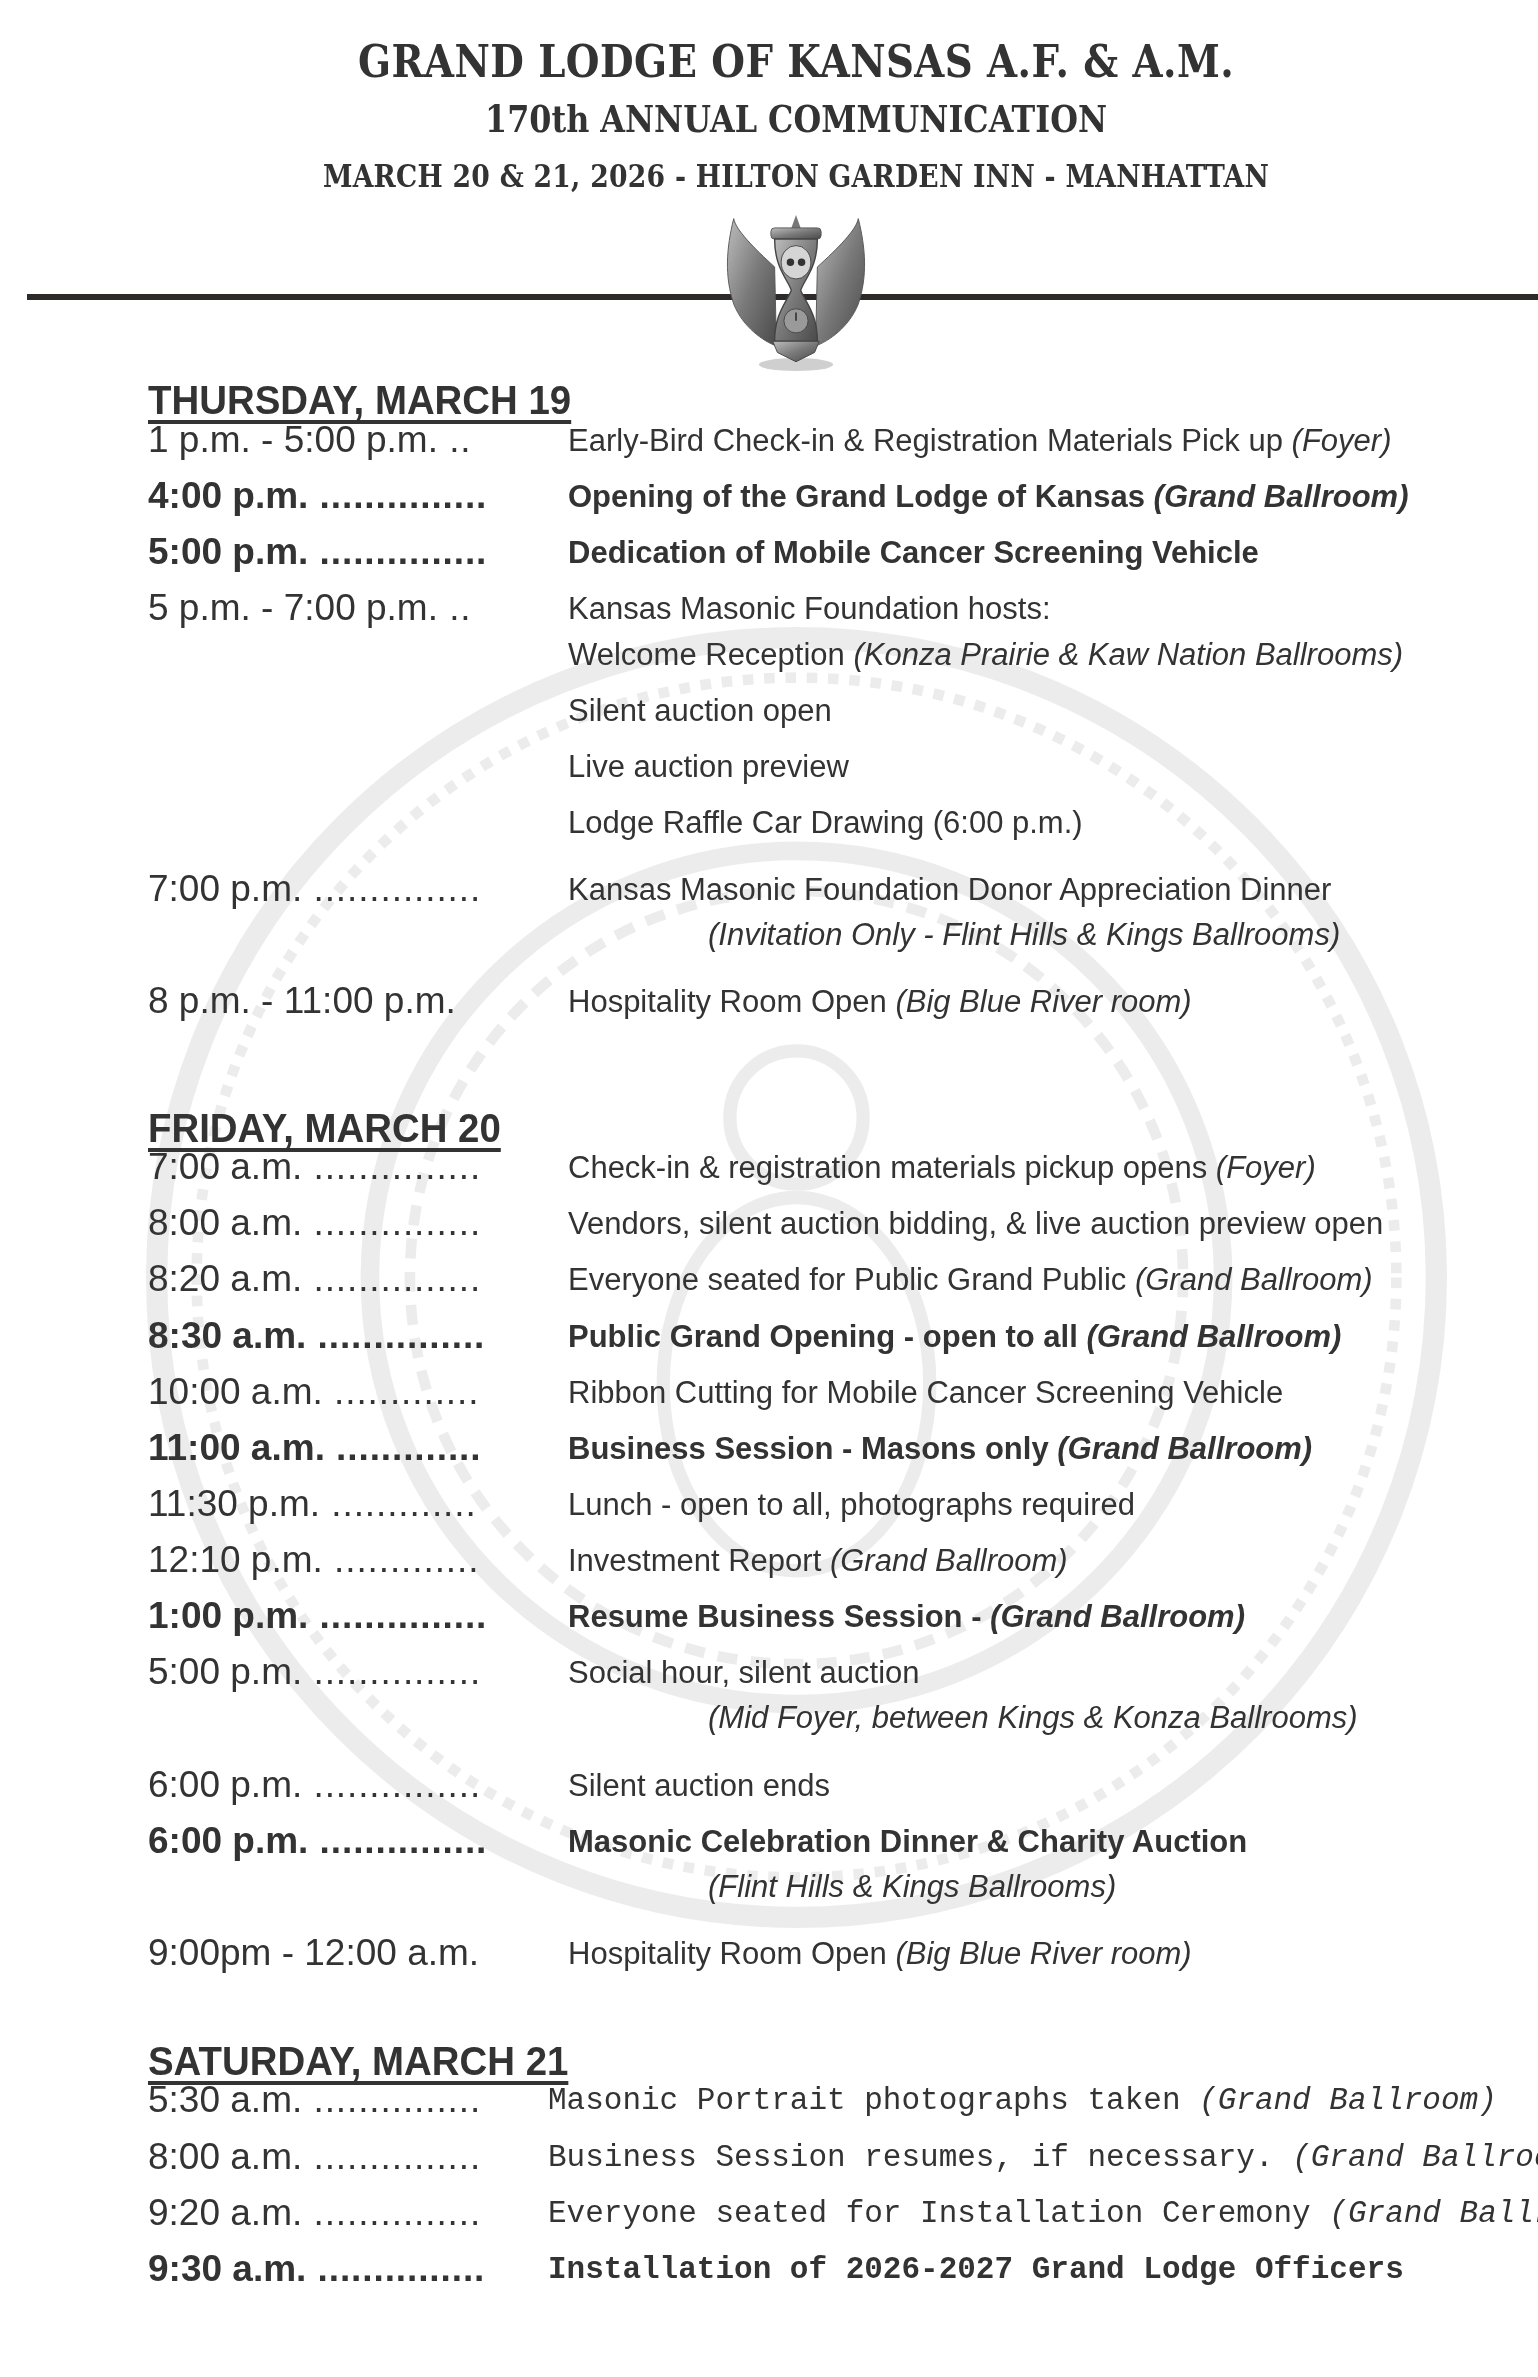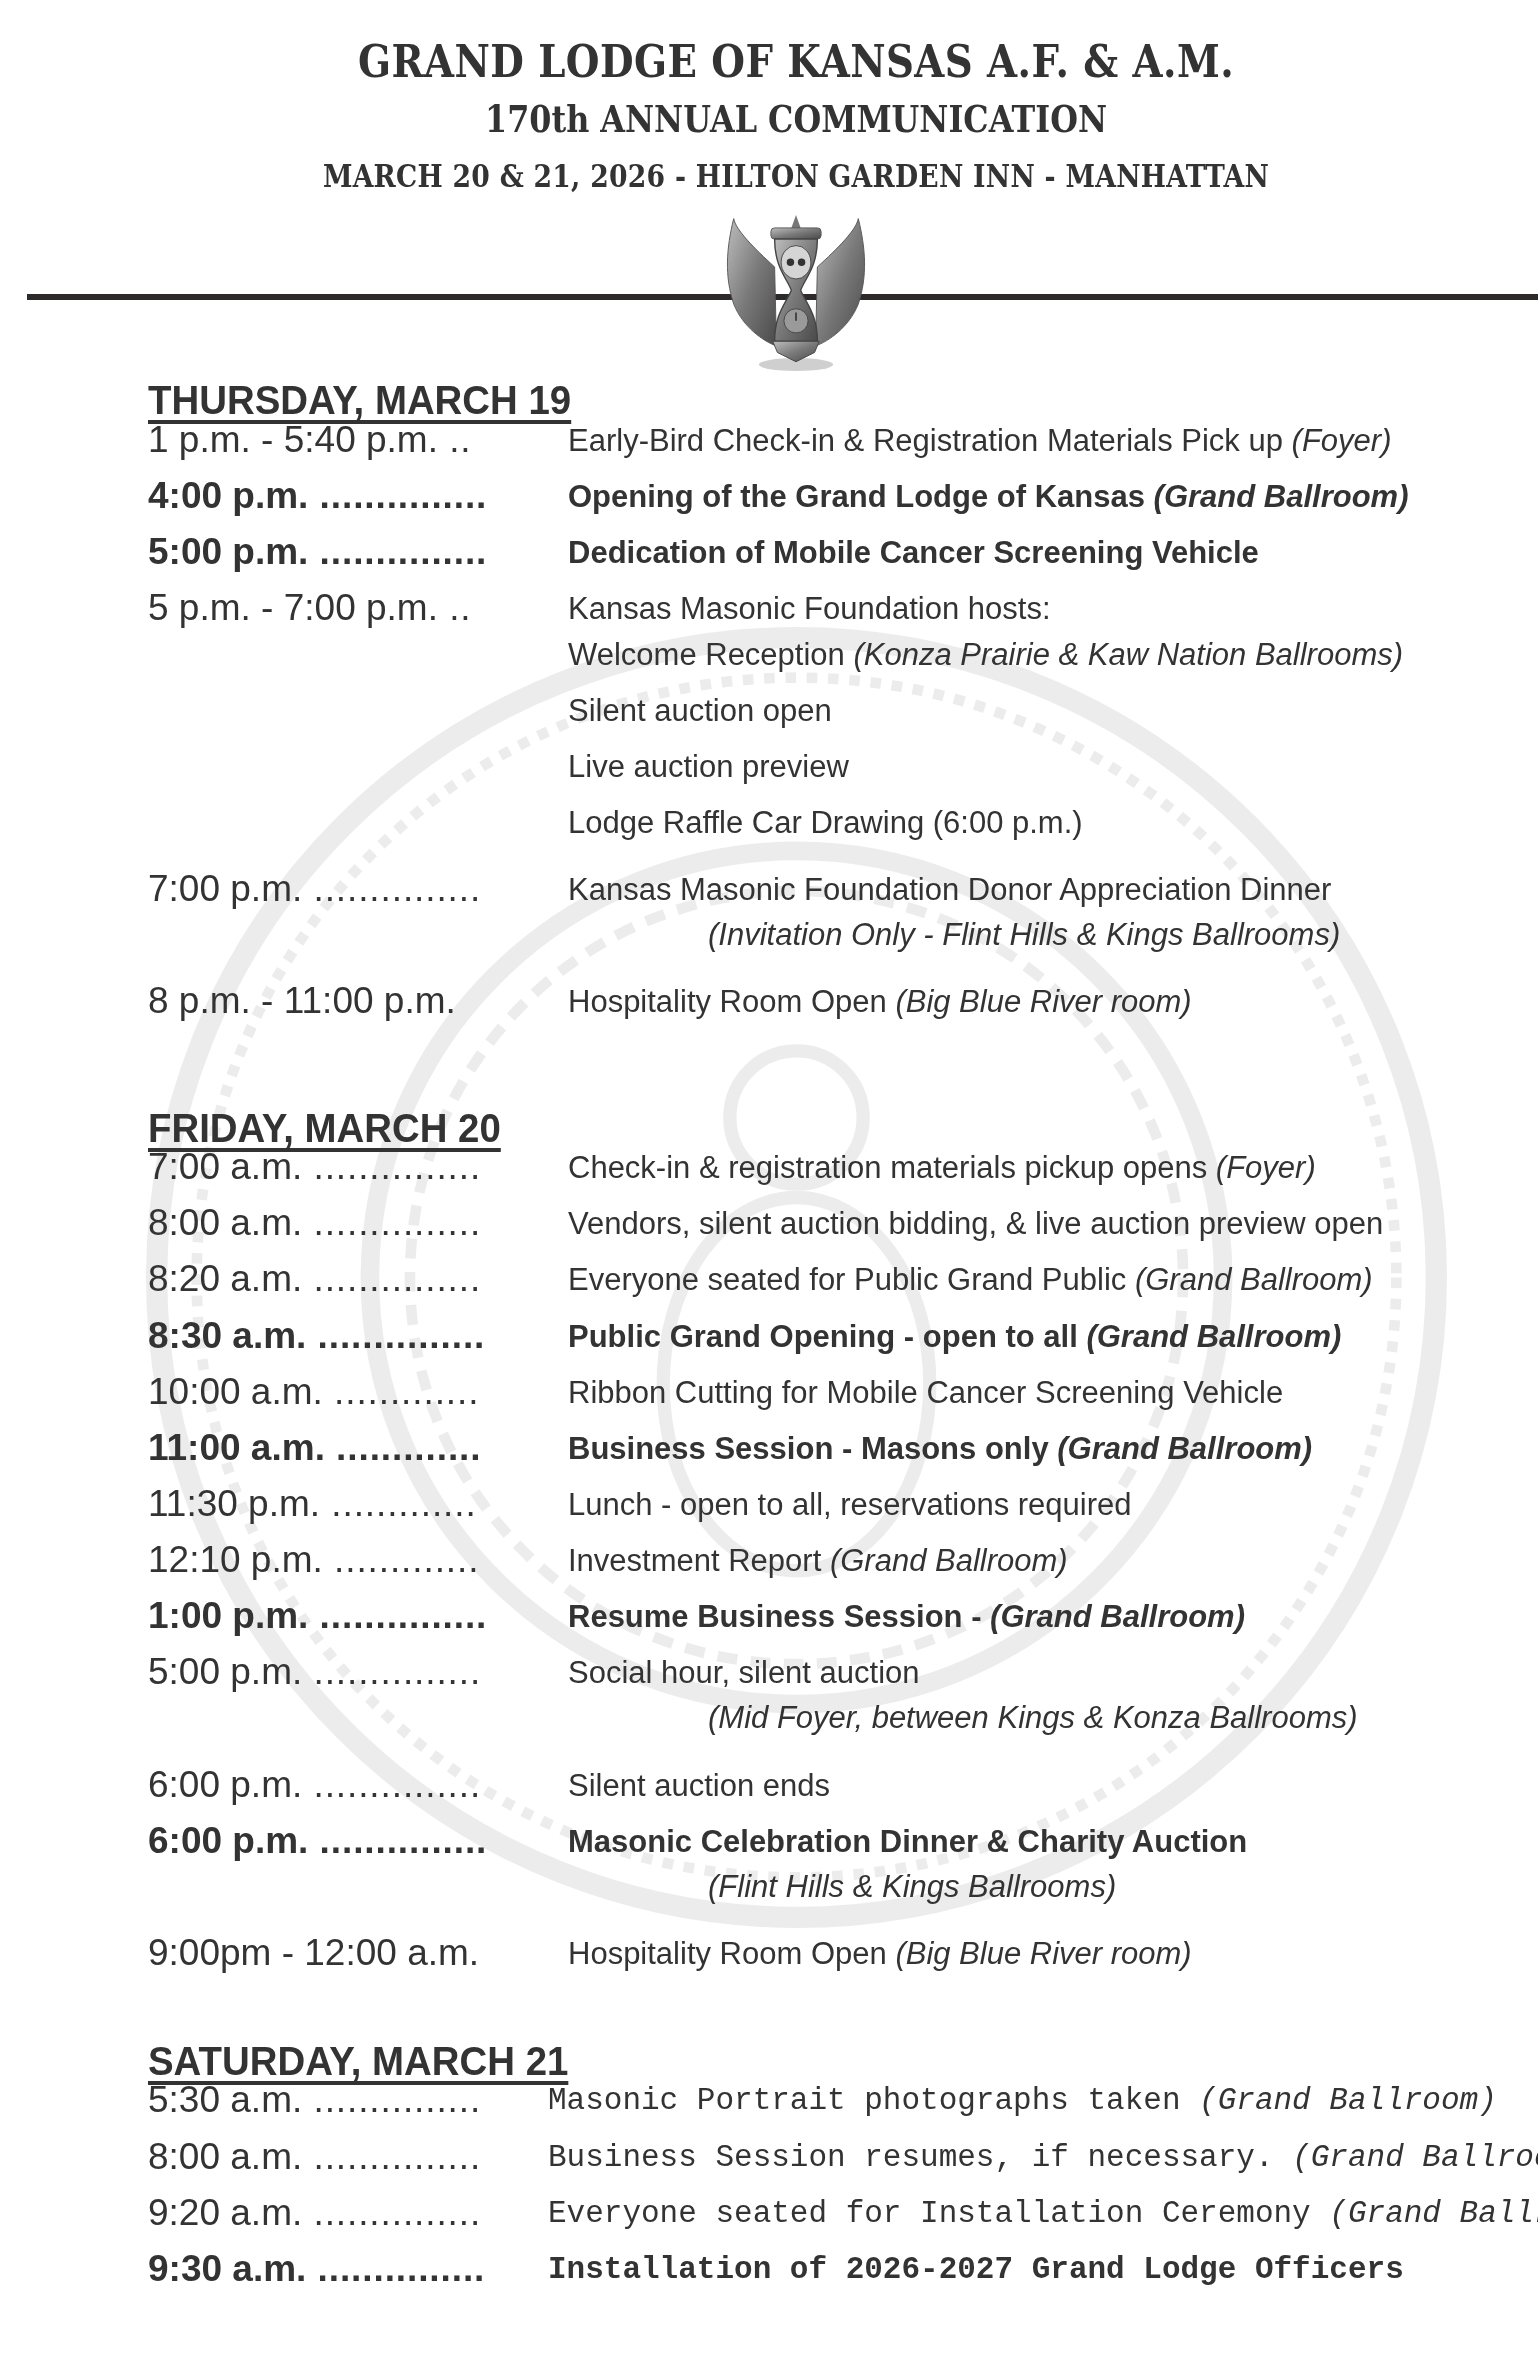--- a/index.html
+++ b/index.html
@@ -66,21 +66,21 @@
     <circle cx="79" cy="55" r="4" fill="#333"></circle>
     <circle cx="91" cy="55" r="4" fill="#333"></circle>
     <circle cx="85" cy="118" r="13" fill="#9a9a9a" stroke="#444"></circle>
     <line x1="85" y1="118" x2="85" y2="109" stroke="#222" stroke-width="1.5"></line>
     <path d="M60 140 L110 140 L105 152 L85 162 L65 152 Z" fill="url(#mg)" stroke="#444"></path>
   </svg>
 
   <div id="days">
       <div class="day" style="top: 378px;">THURSDAY, MARCH 19</div>
       <div class="row" style="top: 411px;">
-        <span class="time"><span>1 p.m. -  5:40 p.m.</span><span class="lead"> ..</span></span>
+        <span class="time"><span>1 p.m. -  5:00 p.m.</span><span class="lead"> ..</span></span>
         <span class="desc"><span>Early-Bird Check-in &amp; Registration Materials Pick up </span><span class="loc">(Foyer)</span></span>
       </div>
       <div class="row" style="top: 467px;">
         <span class="time bold"><span>4:00 p.m.</span><span class="lead"> ...............</span></span>
         <span class="desc bold"><span>Opening of the Grand Lodge of Kansas </span><span class="loc">(Grand Ballroom)</span></span>
       </div>
       <div class="row" style="top: 523px;">
         <span class="time bold"><span>5:00 p.m.</span><span class="lead"> ...............</span></span>
         <span class="desc bold"><span>Dedication of Mobile Cancer Screening Vehicle</span></span>
       </div>
@@ -131,21 +131,21 @@
       <div class="row" style="top: 1363px;">
         <span class="time"><span>10:00 a.m.</span><span class="lead"> .............</span></span>
         <span class="desc"><span>Ribbon Cutting for Mobile Cancer Screening Vehicle</span></span>
       </div>
       <div class="row" style="top: 1419px;">
         <span class="time bold"><span>11:00 a.m.</span><span class="lead"> .............</span></span>
         <span class="desc bold"><span>Business Session - Masons only </span><span class="loc">(Grand Ballroom)</span></span>
       </div>
       <div class="row" style="top: 1475px;">
         <span class="time"><span>11:30 p.m.</span><span class="lead"> .............</span></span>
-        <span class="desc"><span>Lunch - open to all, reservations required</span></span>
+        <span class="desc"><span>Lunch - open to all, photographs required</span></span>
       </div>
       <div class="row" style="top: 1531px;">
         <span class="time"><span>12:10 p.m.</span><span class="lead"> .............</span></span>
         <span class="desc"><span>Investment Report </span><span class="loc">(Grand Ballroom)</span></span>
       </div>
       <div class="row" style="top: 1587px;">
         <span class="time bold"><span>1:00 p.m.</span><span class="lead"> ...............</span></span>
         <span class="desc bold"><span>Resume Business Session - </span><span class="loc">(Grand Ballroom)</span></span>
       </div>
       <div class="row" style="top: 1643px;">

